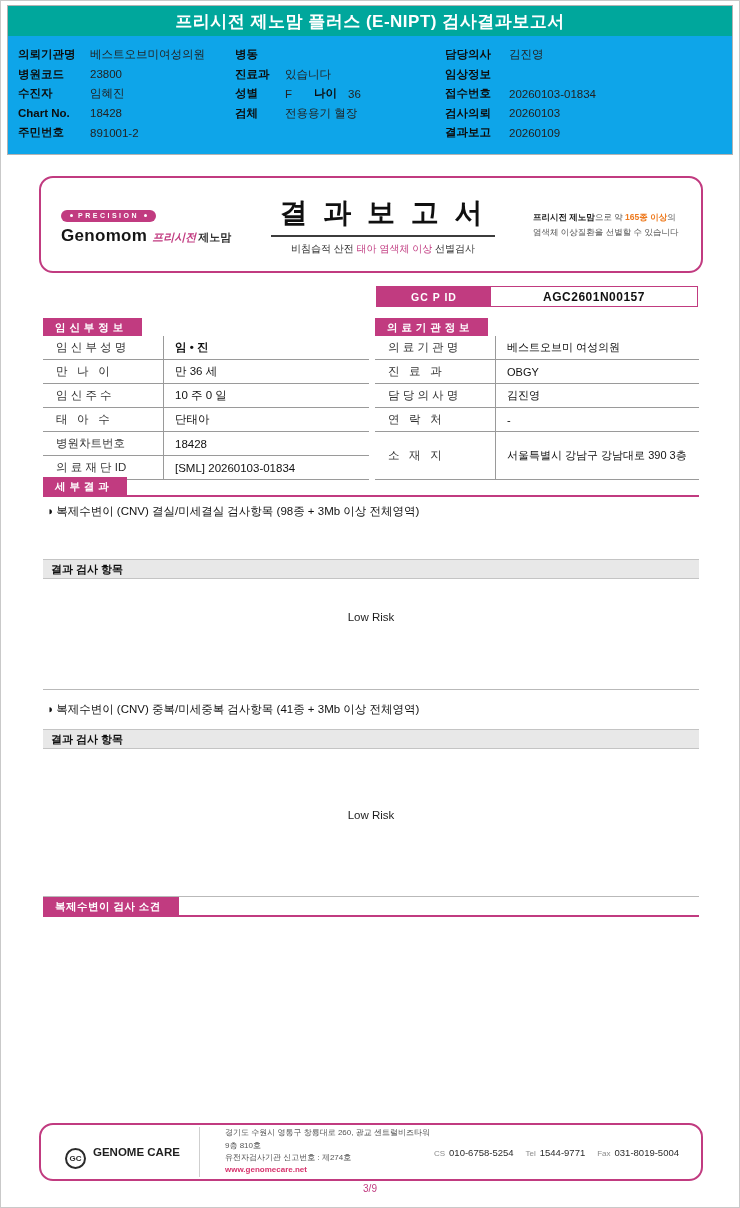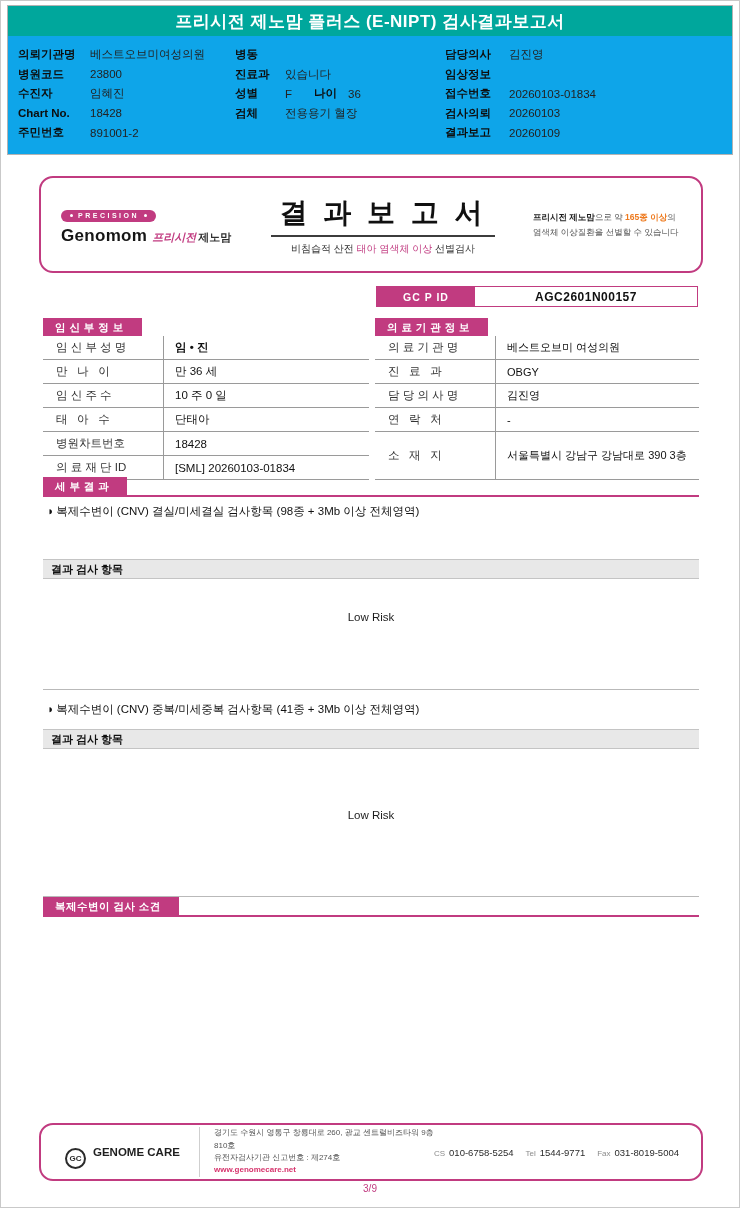--- a/index.html
+++ b/index.html
@@ -39,21 +39,21 @@
   .title-block{flex:1;text-align:center;}
   .report-title{display:inline-block;font-size:28px;font-weight:bold;color:#101010;letter-spacing:4px;border-bottom:2px solid #3c3c3c;padding:0 8px 3px 8px;white-space:pre;}
   .report-subtitle{margin-top:5px;font-size:10px;color:#333;}
   .pink{color:var(--magenta);}
   .hl-orange{color:var(--orange);font-weight:bold;}
   .tagline{width:168px;font-size:8.5px;color:#555;line-height:1.7;}
   .tagline .tbold{color:#1c1c1c;font-weight:bold;}
 
   
   .gcpid{position:absolute;left:375px;top:285px;width:322px;height:21px;display:flex;border:1px solid var(--magenta);}
-  .gcpid-label{width:98px;background:var(--magenta);color:#fff;font-weight:bold;font-size:10.5px;display:flex;align-items:center;justify-content:center;letter-spacing:1px;}
+  .gcpid-label{width:114px;background:var(--magenta);color:#fff;font-weight:bold;font-size:10.5px;display:flex;align-items:center;justify-content:center;letter-spacing:1px;}
   .gcpid-value{flex:1;display:flex;align-items:center;justify-content:center;font-weight:bold;font-size:12px;color:#101010;letter-spacing:0.5px;background:#fff;}
 
   
   .chip{display:inline-block;background:var(--magenta);color:#fff;font-size:10.5px;font-weight:bold;padding:3px 18px 3px 12px;letter-spacing:0.5px;line-height:12px;white-space:pre;}
   .info-table{position:absolute;top:316px;}
   .info-table.left{left:42px;width:326px;}
   .info-table.right{left:374px;width:324px;}
   .trow{display:flex;align-items:stretch;border-bottom:1px solid var(--line);height:24px;font-size:11.5px;}
   .trow.tall{height:48px;}
   .tl{width:120px;padding-left:13px;color:#333;display:flex;align-items:center;white-space:pre;flex:none;}
@@ -74,21 +74,21 @@
   .risk-line{position:absolute;left:42px;width:656px;text-align:center;font-size:11.5px;color:#1d1d1d;}
   .s1-risk{top:610px;} .s2-risk{top:808px;}
   .endline{position:absolute;left:42px;width:656px;border-bottom:1px solid var(--softline);}
   .s1-endline{top:688px;} .s2-endline{top:895px;}
 
   
   .footer-box{position:absolute;left:38px;top:1122px;width:664px;height:58px;border:2.5px solid var(--magenta);border-radius:14px;background:#fff;display:flex;align-items:center;}
   .gc-logo{display:flex;align-items:center;gap:7px;padding-left:24px;width:158px;flex:none;}
   .gc-circle{width:21px;height:21px;border:2.5px solid #2b2b2b;border-radius:50%;display:flex;align-items:center;justify-content:center;font-size:8px;font-weight:bold;color:#2b2b2b;flex:none;margin-top:12px;}
   .gc-text{font-weight:bold;font-size:11.5px;color:#1f1f1f;white-space:nowrap;}
-  .addr{font-size:8px;color:#555;line-height:1.55;padding-left:14px;border-left:1px solid #cfcfcf;}
+  .addr{font-size:8px;color:#555;line-height:1.55;padding-left:25px;border-left:1px solid #cfcfcf;}
   .addr .web{color:#d6336c;font-weight:bold;}
   .contact{margin-left:auto;padding-right:22px;display:flex;align-items:center;gap:12px;white-space:nowrap;}
   .citem{display:flex;align-items:baseline;gap:4px;}
   .clabel{font-size:8px;color:#8a8a8a;}
   .cval{font-size:9.5px;color:#2b2b2b;}
   .page-num{position:absolute;left:0;top:1182px;width:100%;text-align:center;font-size:10px;color:var(--magenta);}
 </style>
 </head>
 <body>
 

